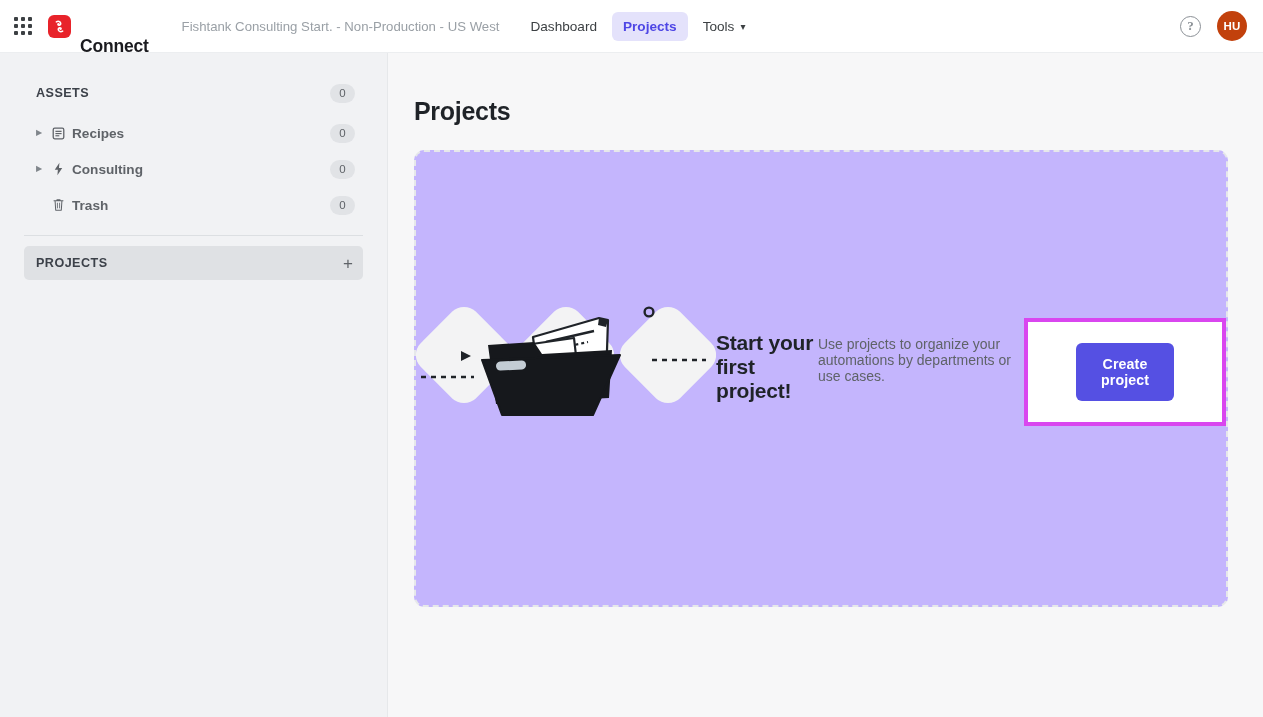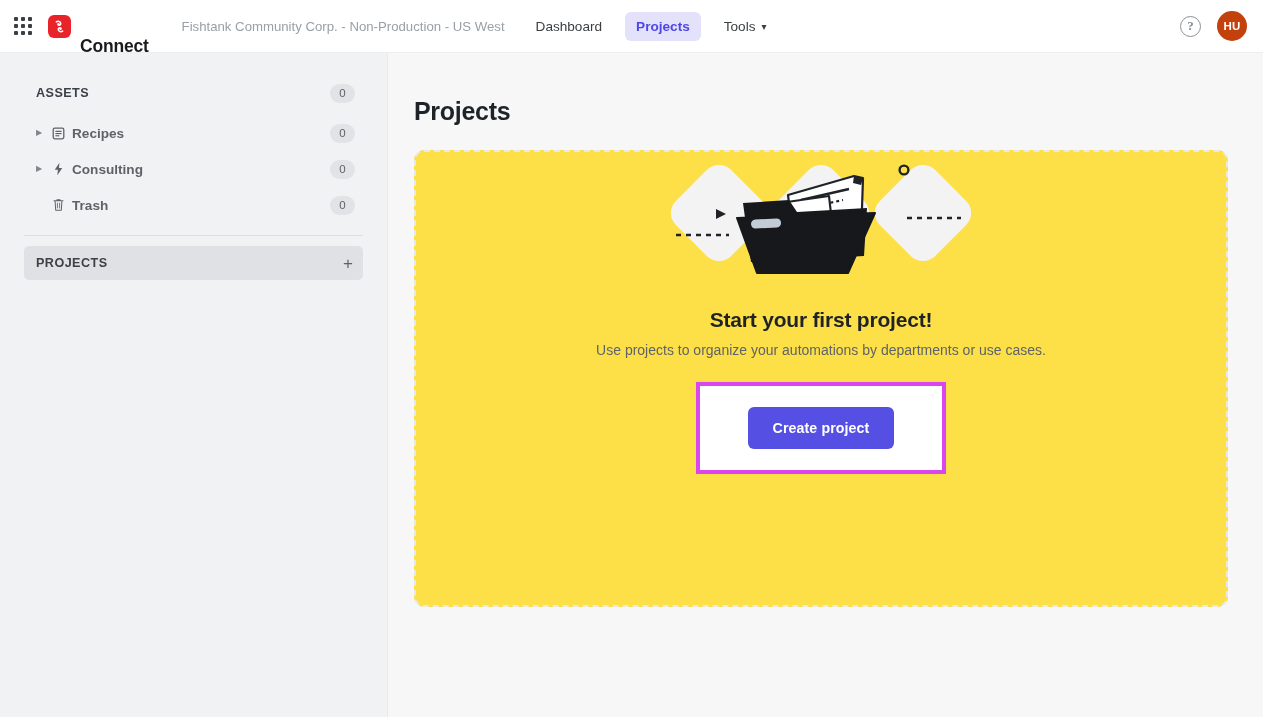--- a/index.html
+++ b/index.html
@@ -50,21 +50,21 @@
     margin-top: 40px;
   }
 
   .workspace {
     margin-left: 33px;
     font-size: 13.2px;
     color: #9aa0a6;
     white-space: nowrap;
   }
 
-  .nav { display: flex; align-items: center; margin-left: 20px; gap: 12px; }
+  .nav { display: flex; align-items: center; margin-left: 20px; gap: 4px; }
   .nav a {
     font-size: 13.6px;
     color: #3c4043;
     text-decoration: none;
     padding: 7px 11px;
     border-radius: 6px;
     white-space: nowrap;
     cursor: pointer;
     font-weight: 500;
   }
@@ -189,28 +189,27 @@
   
   .main { flex: 1; padding: 44px 35px 0 26px; overflow: hidden; }
   .page-title {
     font-size: 25px;
     font-weight: bold;
     color: #1f2328;
     letter-spacing: -0.3px;
     margin-bottom: 24px;
   }
   .empty-card {
-    background: #fde047;
+    background: #c4b5fd;
     border: 2px dashed #e6e8ea;
     border-radius: 10px;
     height: 457px;
     display: flex;
-    flex-direction: column;
-    align-items: center;
-    justify-content: flex-start;
+    align-items: center;
+    justify-content: space-between;
     padding-bottom: 14px;
   }
   .illus { margin-bottom: 30px; }
   .empty-title {
     font-size: 21px;
     font-weight: bold;
     color: #1f2328;
     margin-bottom: 10px;
     letter-spacing: -0.2px;
   }
@@ -258,21 +257,21 @@
   <div class="brand">
     <span class="brand-mark">
       <svg width="17" height="17" viewBox="0 0 24 24" aria-hidden="true">
         <path d="M7.5 5.5c2.6-1.6 5.6-.6 6.2 1.7.5 1.9-1 3.1-2.6 2.9-1.1-.1-1.6-.9-1.3-1.6.3-.6 1.2-.6 1.5 0" fill="none" stroke="#ffffff" stroke-width="2.1" stroke-linecap="round"></path>
         <path d="M16.5 18.5c-2.6 1.6-5.6.6-6.2-1.7-.5-1.9 1-3.1 2.6-2.9 1.1.1 1.6.9 1.3 1.6-.3.6-1.2.6-1.5 0" fill="none" stroke="#ffffff" stroke-width="2.1" stroke-linecap="round"></path>
       </svg>
     </span>
     <span class="brand-name">Connect</span>
   </div>
 
-  <div class="workspace">Fishtank Community Corp. - Non-Production - US West</div>
+  <div class="workspace">Fishtank Consulting Start. - Non-Production - US West</div>
 
   <nav class="nav">
     <a>Dashboard</a>
     <a class="active">Projects</a>
     <a><span>Tools</span><span class="caret">▾</span></a>
   </nav>
 
   <div class="topbar-right">
     <div class="help-icon">?</div>
     <div class="avatar">HU</div>

